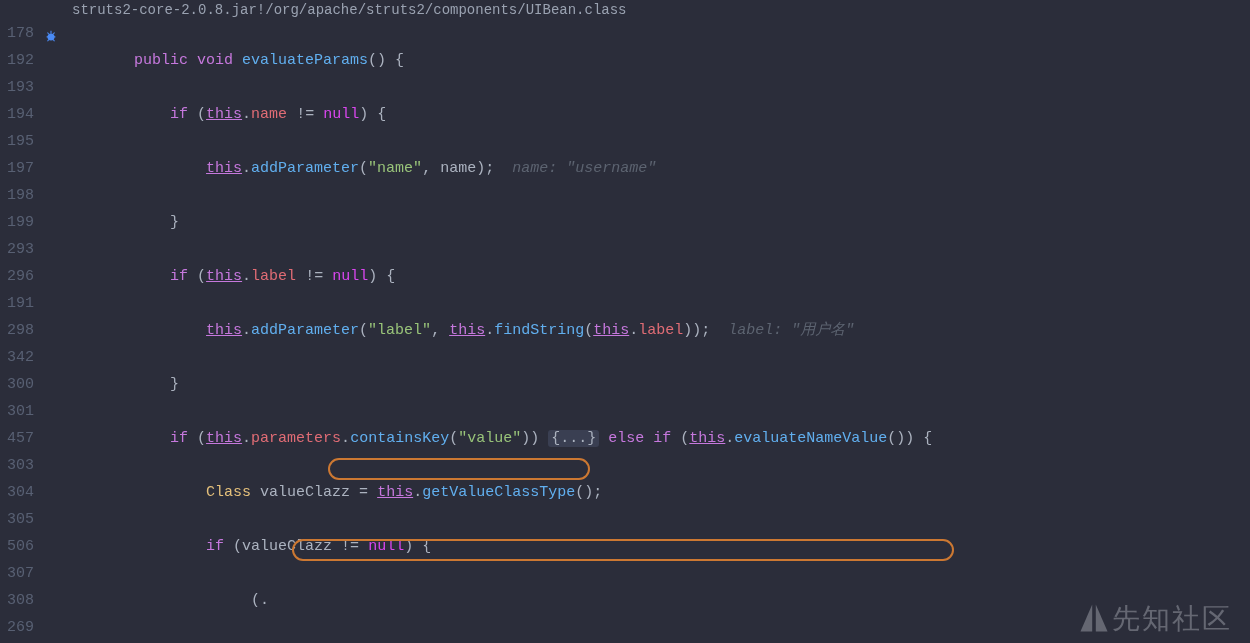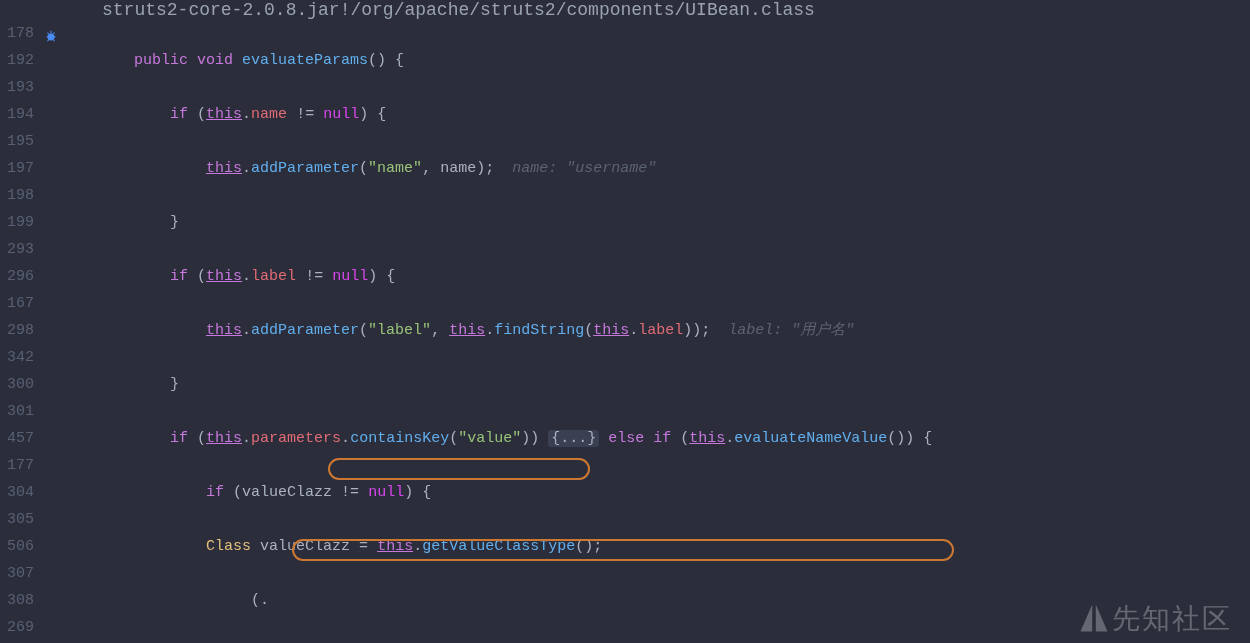--- a/index.html
+++ b/index.html
@@ -11,24 +11,23 @@
     line-height: 27px;
     width: 1250px;
     height: 643px;
     overflow: hidden;
     position: relative;
   }
   .breadcrumb {
     padding-left: 72px;
     height: 20px;
     line-height: 20px;
-    font-size: 18px;
+    font-size: 14px;
     color: #9aa2b1;
     background: #2b2d3a;
-    margin-left: 30px;
   }
   .editor {
     display: flex;
   }
   .gutter {
     width: 42px;
     text-align: right;
     color: #586073;
     padding-right: 8px;
     user-select: none;
@@ -91,27 +90,27 @@
     <div class="ln">178</div>
     <div class="ln">192</div>
     <div class="ln">193</div>
     <div class="ln">194</div>
     <div class="ln">195</div>
     <div class="ln">197</div>
     <div class="ln">198</div>
     <div class="ln">199</div>
     <div class="ln">293</div>
     <div class="ln">296</div>
-    <div class="ln">167</div>
+    <div class="ln">191</div>
     <div class="ln">298</div>
     <div class="ln">342</div>
     <div class="ln">300</div>
     <div class="ln">301</div>
     <div class="ln">457</div>
-    <div class="ln">177</div>
+    <div class="ln">303</div>
     <div class="ln">304</div>
     <div class="ln">305</div>
     <div class="ln">506</div>
     <div class="ln">307</div>
     <div class="ln">308</div>
     <div class="ln">269</div>
   </div>
   <div class="icon-col">
     <span class="bug-icon">
       <svg width="14" height="14" viewBox="0 0 16 16">
@@ -122,22 +121,22 @@
   </div>
   <div class="code">
 <div class="ln">        <span class="c-kw">public</span> <span class="c-kw">void</span> <span class="c-fn">evaluateParams</span><span>() {</span></div>
 <div class="ln">            <span class="c-kw">if</span> (<span class="c-this">this</span>.<span class="c-prop">name</span> <span>!=</span> <span class="c-null">null</span><span>) {</span></div>
 <div class="ln">                <span class="c-this">this</span>.<span class="c-fn">addParameter</span>(<span class="c-str">"name"</span>, <span>name</span>);  <span class="c-cmt">name: "username"</span></div>
 <div class="ln">            <span>}</span></div>
 <div class="ln">            <span class="c-kw">if</span> (<span class="c-this">this</span>.<span class="c-prop">label</span> <span>!=</span> <span class="c-null">null</span><span>) {</span></div>
 <div class="ln">                <span class="c-this">this</span>.<span class="c-fn">addParameter</span>(<span class="c-str">"label"</span>, <span class="c-this">this</span>.<span class="c-fn">findString</span>(<span class="c-this">this</span>.<span class="c-prop">label</span>));  <span class="c-cmt">label: "用户名"</span></div>
 <div class="ln">            <span>}</span></div>
 <div class="ln">            <span class="c-kw">if</span> (<span class="c-this">this</span>.<span class="c-prop">parameters</span>.<span class="c-fn">containsKey</span>(<span class="c-str">"value"</span>)) <span class="fold-brace">{...}</span> <span class="c-kw">else</span> <span class="c-kw">if</span> (<span class="c-this">this</span>.<span class="c-fn">evaluateNameValue</span><span>()) {</span></div>
+<div class="ln">                <span class="c-type">Class</span> <span>valueClazz</span> <span>=</span> <span class="c-this">this</span>.<span class="c-fn">getValueClassType</span><span>();</span></div>
 <div class="ln">                <span class="c-kw">if</span> (<span>valueClazz</span> <span>!=</span> <span class="c-null">null</span><span>) {</span></div>
-<div class="ln">                <span class="c-type">Class</span> <span>valueClazz</span> <span>=</span> <span class="c-this">this</span>.<span class="c-fn">getValueClassType</span><span>();</span></div>
 <div class="ln">                     (.  </div>
 
 
 
 
 
 
 
 
 

